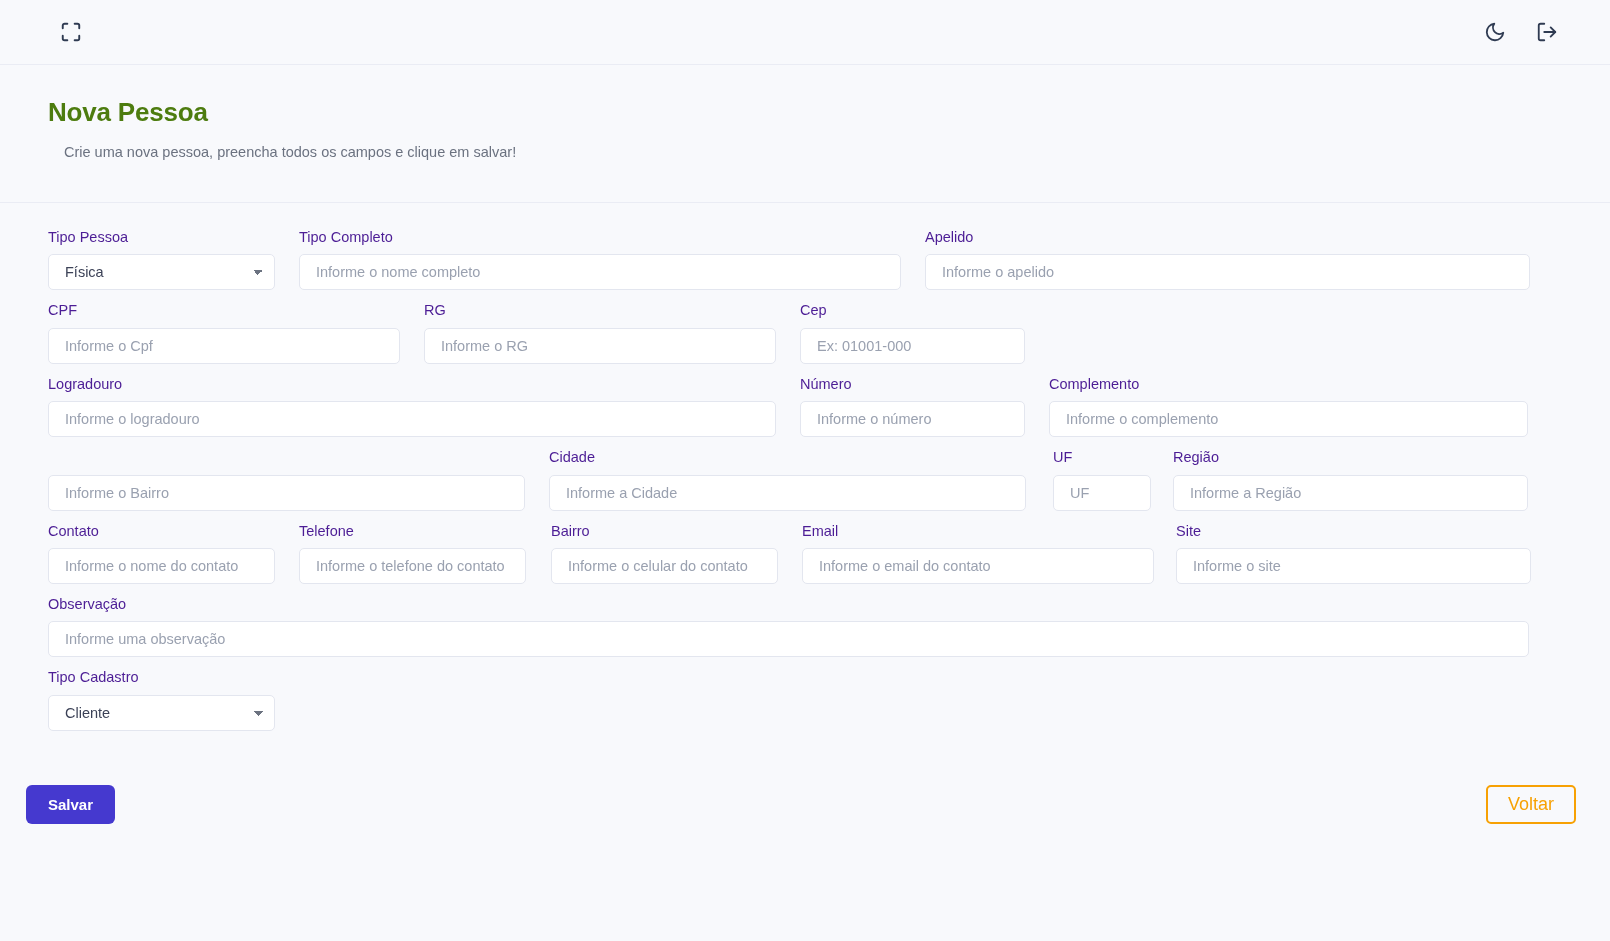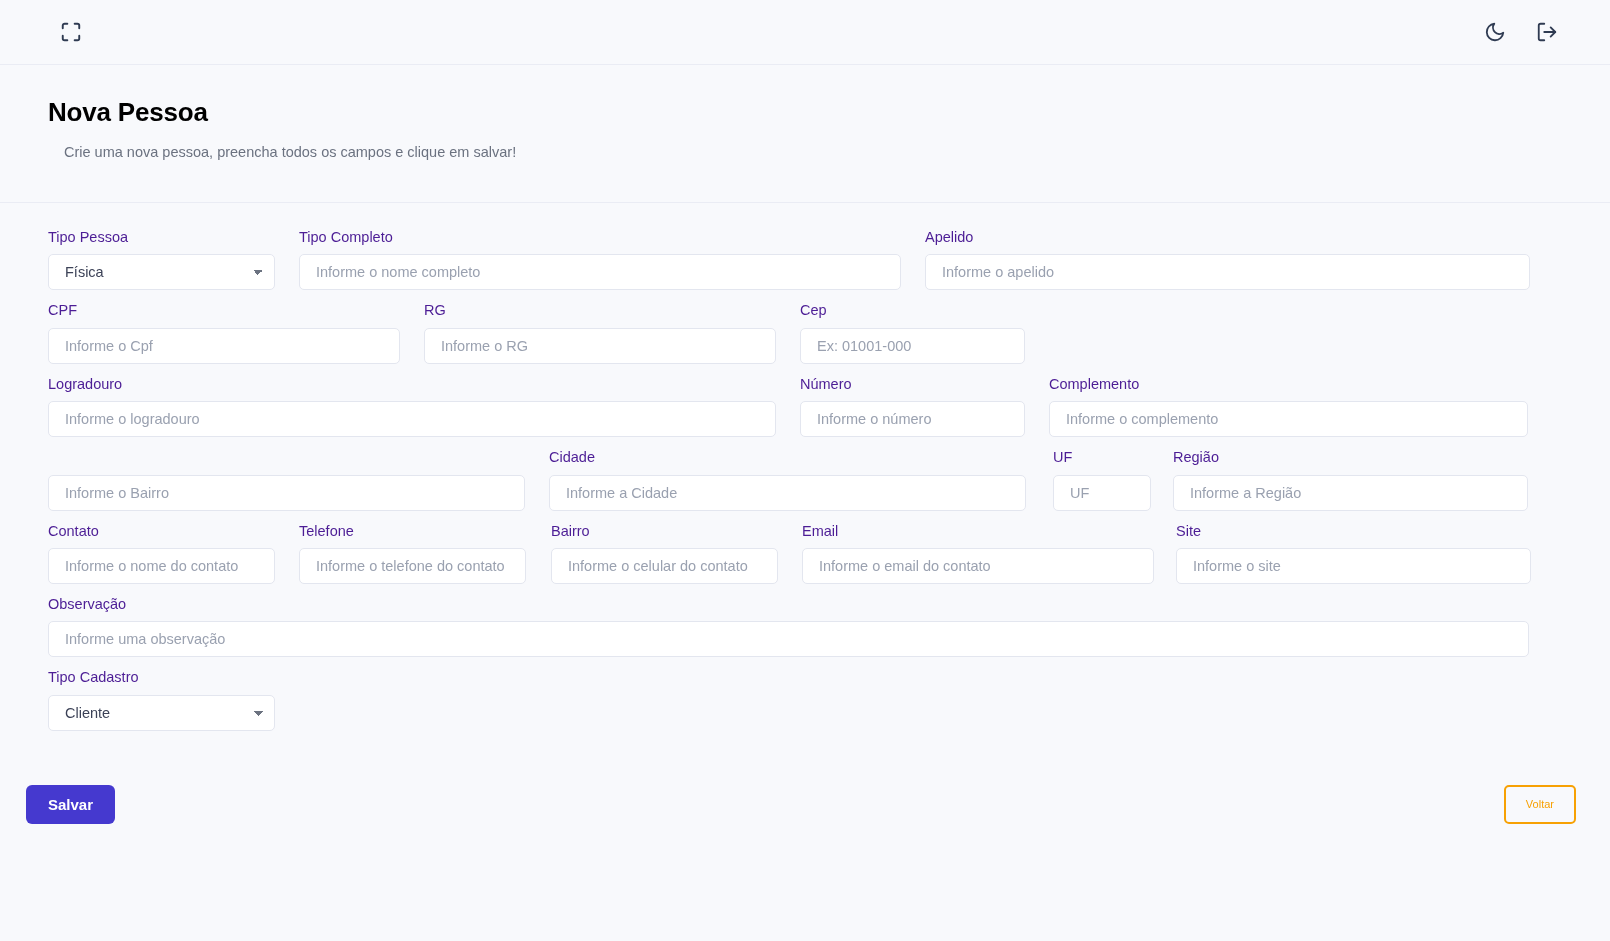--- a/index.html
+++ b/index.html
@@ -32,21 +32,21 @@
 
   
   .page-header {
     padding: 32px 0 26px 48px;
     background: #f8f9fc;
     border-bottom: 1px solid #eaecf4;
   }
   .page-title {
     font-size: 26px;
     font-weight: bold;
-    color: #000000;
+    color: #4d7c0f;
     margin: 0 0 8px 0;
     letter-spacing: -0.2px;
   }
   .page-subtitle {
     font-size: 14.5px;
     color: #6b7280;
     margin: 16px;
   }
 
   
@@ -116,21 +116,21 @@
     font-family: "Liberation Sans", sans-serif;
     padding: 0 22px;
     height: 39px;
     cursor: pointer;
   }
   .btn-back {
     background: transparent;
     color: #f7a104;
     border: 2px solid #f7a104;
     border-radius: 5px;
-    font-size: 11px;
+    font-size: 18px;
     font-family: "Liberation Sans", sans-serif;
     padding: 0 20px;
     height: 39px;
     cursor: pointer;
   }
 </style>
 </head>
 <body>
 
 <div class="topbar">

